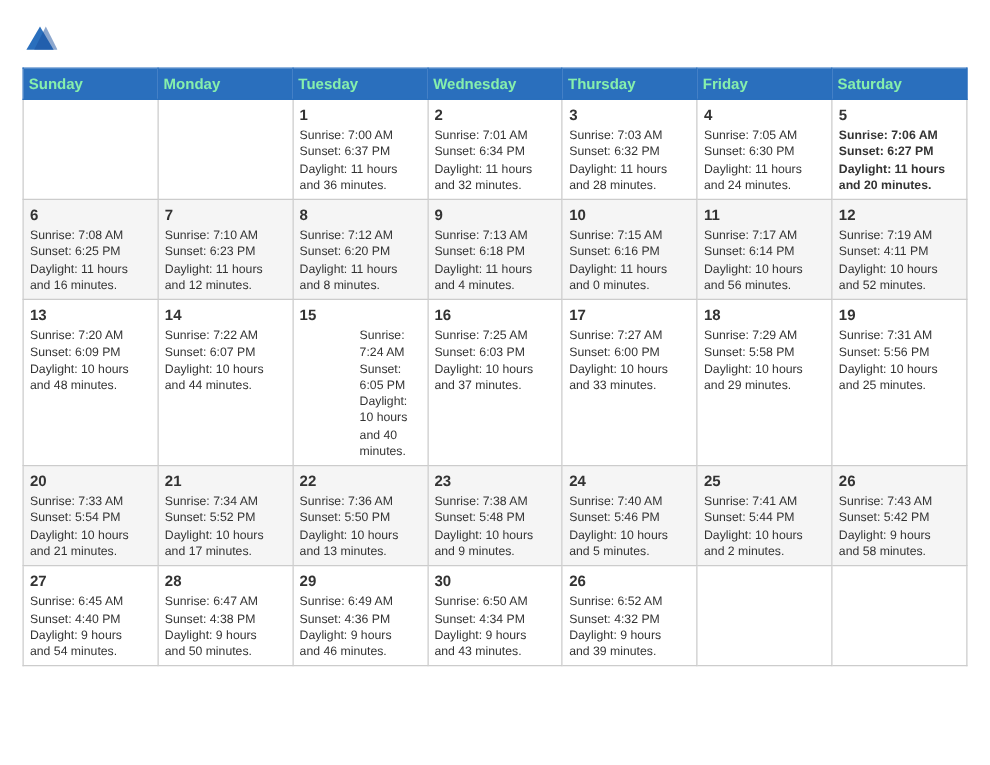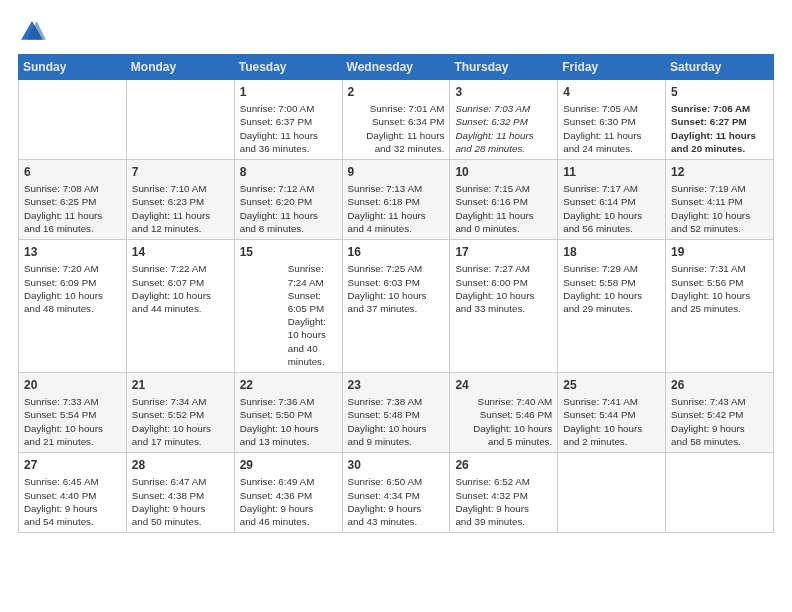--- a/index.html
+++ b/index.html
@@ -58,21 +58,21 @@
       color: #333;
       font-weight: bold;
     }
     .calendar {
       width: 100%;
       border-collapse: collapse;
       font-size: 10.5px;
     }
     .calendar th {
       background: #2a6fbd;
-      color: #e5e5e5;
+      color: #86efac;
       padding: 5px 4px;
       text-align: left;
       font-size: 12px;
       font-weight: bold;
       border: 1px solid #2a6fbd;
     }
     .calendar td {
       border: 1px solid #ccc;
       vertical-align: top;
       padding: 4px 5px;
@@ -140,28 +140,28 @@
           <td class="empty-cell"></td>
           <td>
             <span class="day-num">1</span>
             <div class="day-info" style="white-space: pre-line;">Sunrise: 7:00 AM
 Sunset: 6:37 PM
 Daylight: 11 hours
 and 36 minutes.</div>
           </td>
           <td>
             <span class="day-num">2</span>
-            <div class="day-info" style="white-space: pre-line; text-align: right;">Sunrise: 7:01 AM
+            <div class="day-info" style="white-space: pre-line;">Sunrise: 7:01 AM
 Sunset: 6:34 PM
 Daylight: 11 hours
 and 32 minutes.</div>
           </td>
           <td>
             <span class="day-num">3</span>
-            <div class="day-info" style="white-space: pre-line; font-style: italic;">Sunrise: 7:03 AM
+            <div class="day-info" style="white-space: pre-line;">Sunrise: 7:03 AM
 Sunset: 6:32 PM
 Daylight: 11 hours
 and 28 minutes.</div>
           </td>
           <td>
             <span class="day-num">4</span>
             <div class="day-info" style="white-space: pre-line;">Sunrise: 7:05 AM
 Sunset: 6:30 PM
 Daylight: 11 hours
 and 24 minutes.</div>
@@ -300,21 +300,21 @@
           </td>
           <td>
             <span class="day-num">23</span>
             <div class="day-info" style="white-space: pre-line;">Sunrise: 7:38 AM
 Sunset: 5:48 PM
 Daylight: 10 hours
 and 9 minutes.</div>
           </td>
           <td>
             <span class="day-num">24</span>
-            <div class="day-info" style="white-space: pre-line; text-align: right;">Sunrise: 7:40 AM
+            <div class="day-info" style="white-space: pre-line;">Sunrise: 7:40 AM
 Sunset: 5:46 PM
 Daylight: 10 hours
 and 5 minutes.</div>
           </td>
           <td>
             <span class="day-num">25</span>
             <div class="day-info" style="white-space: pre-line;">Sunrise: 7:41 AM
 Sunset: 5:44 PM
 Daylight: 10 hours
 and 2 minutes.</div>

